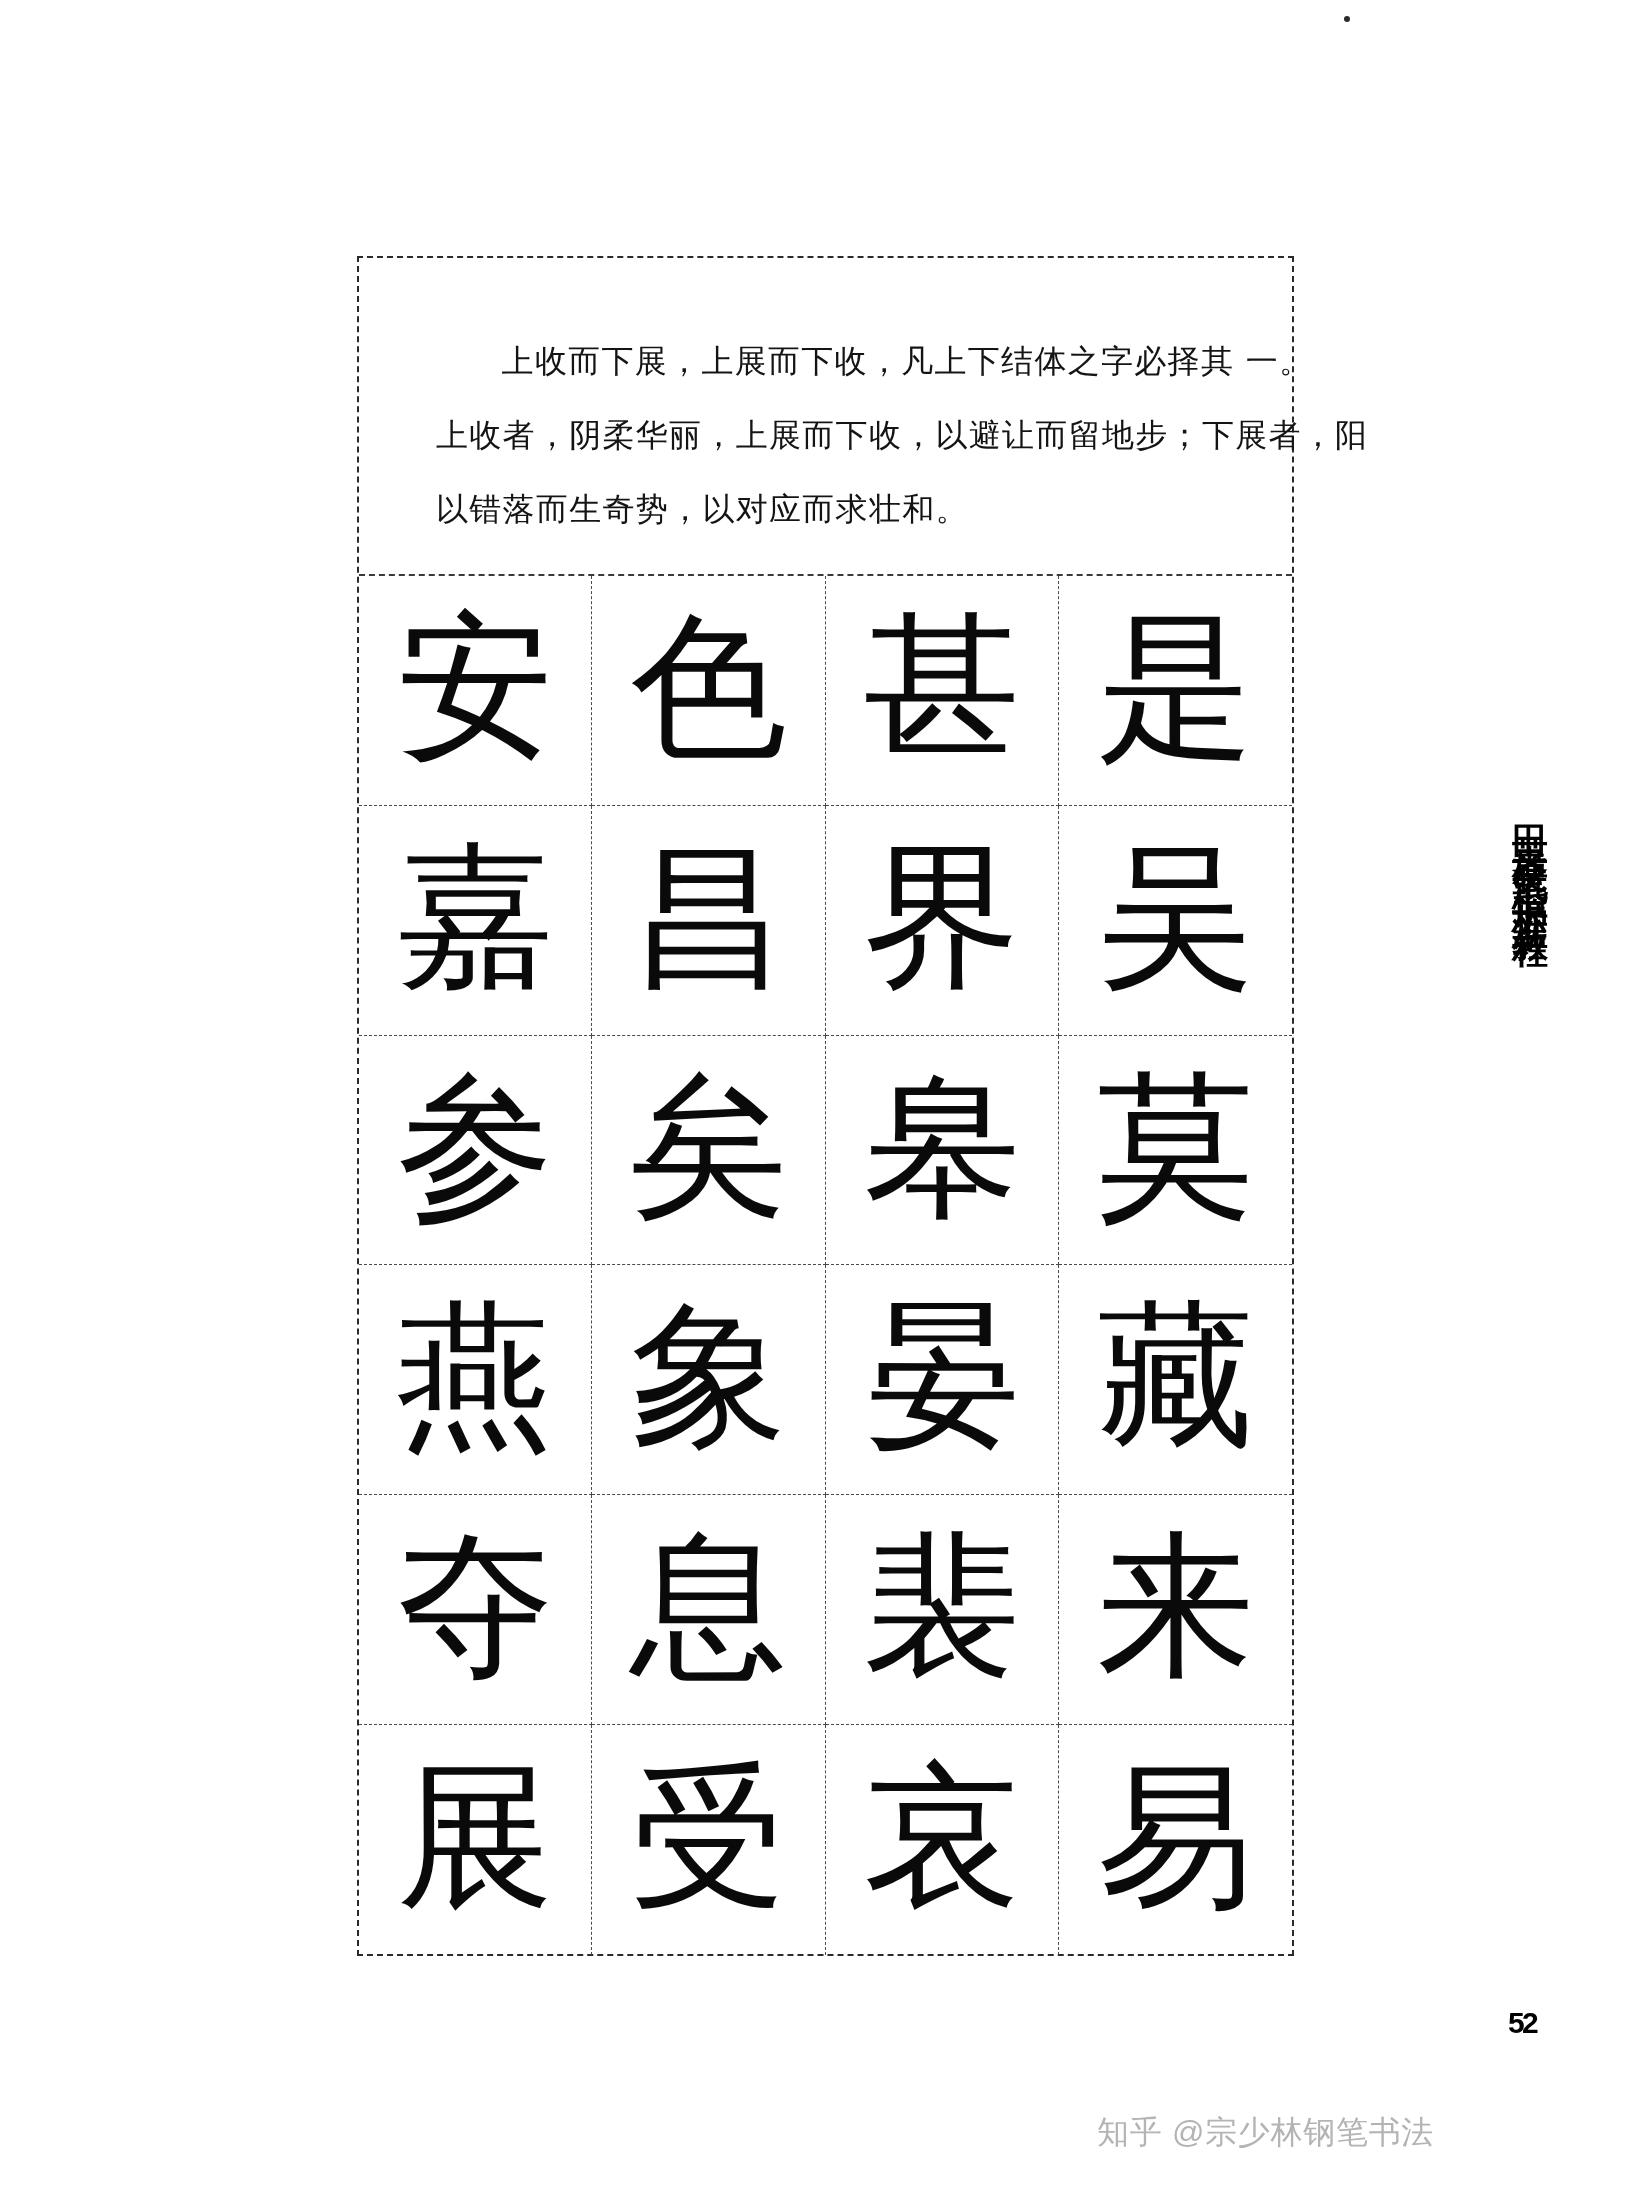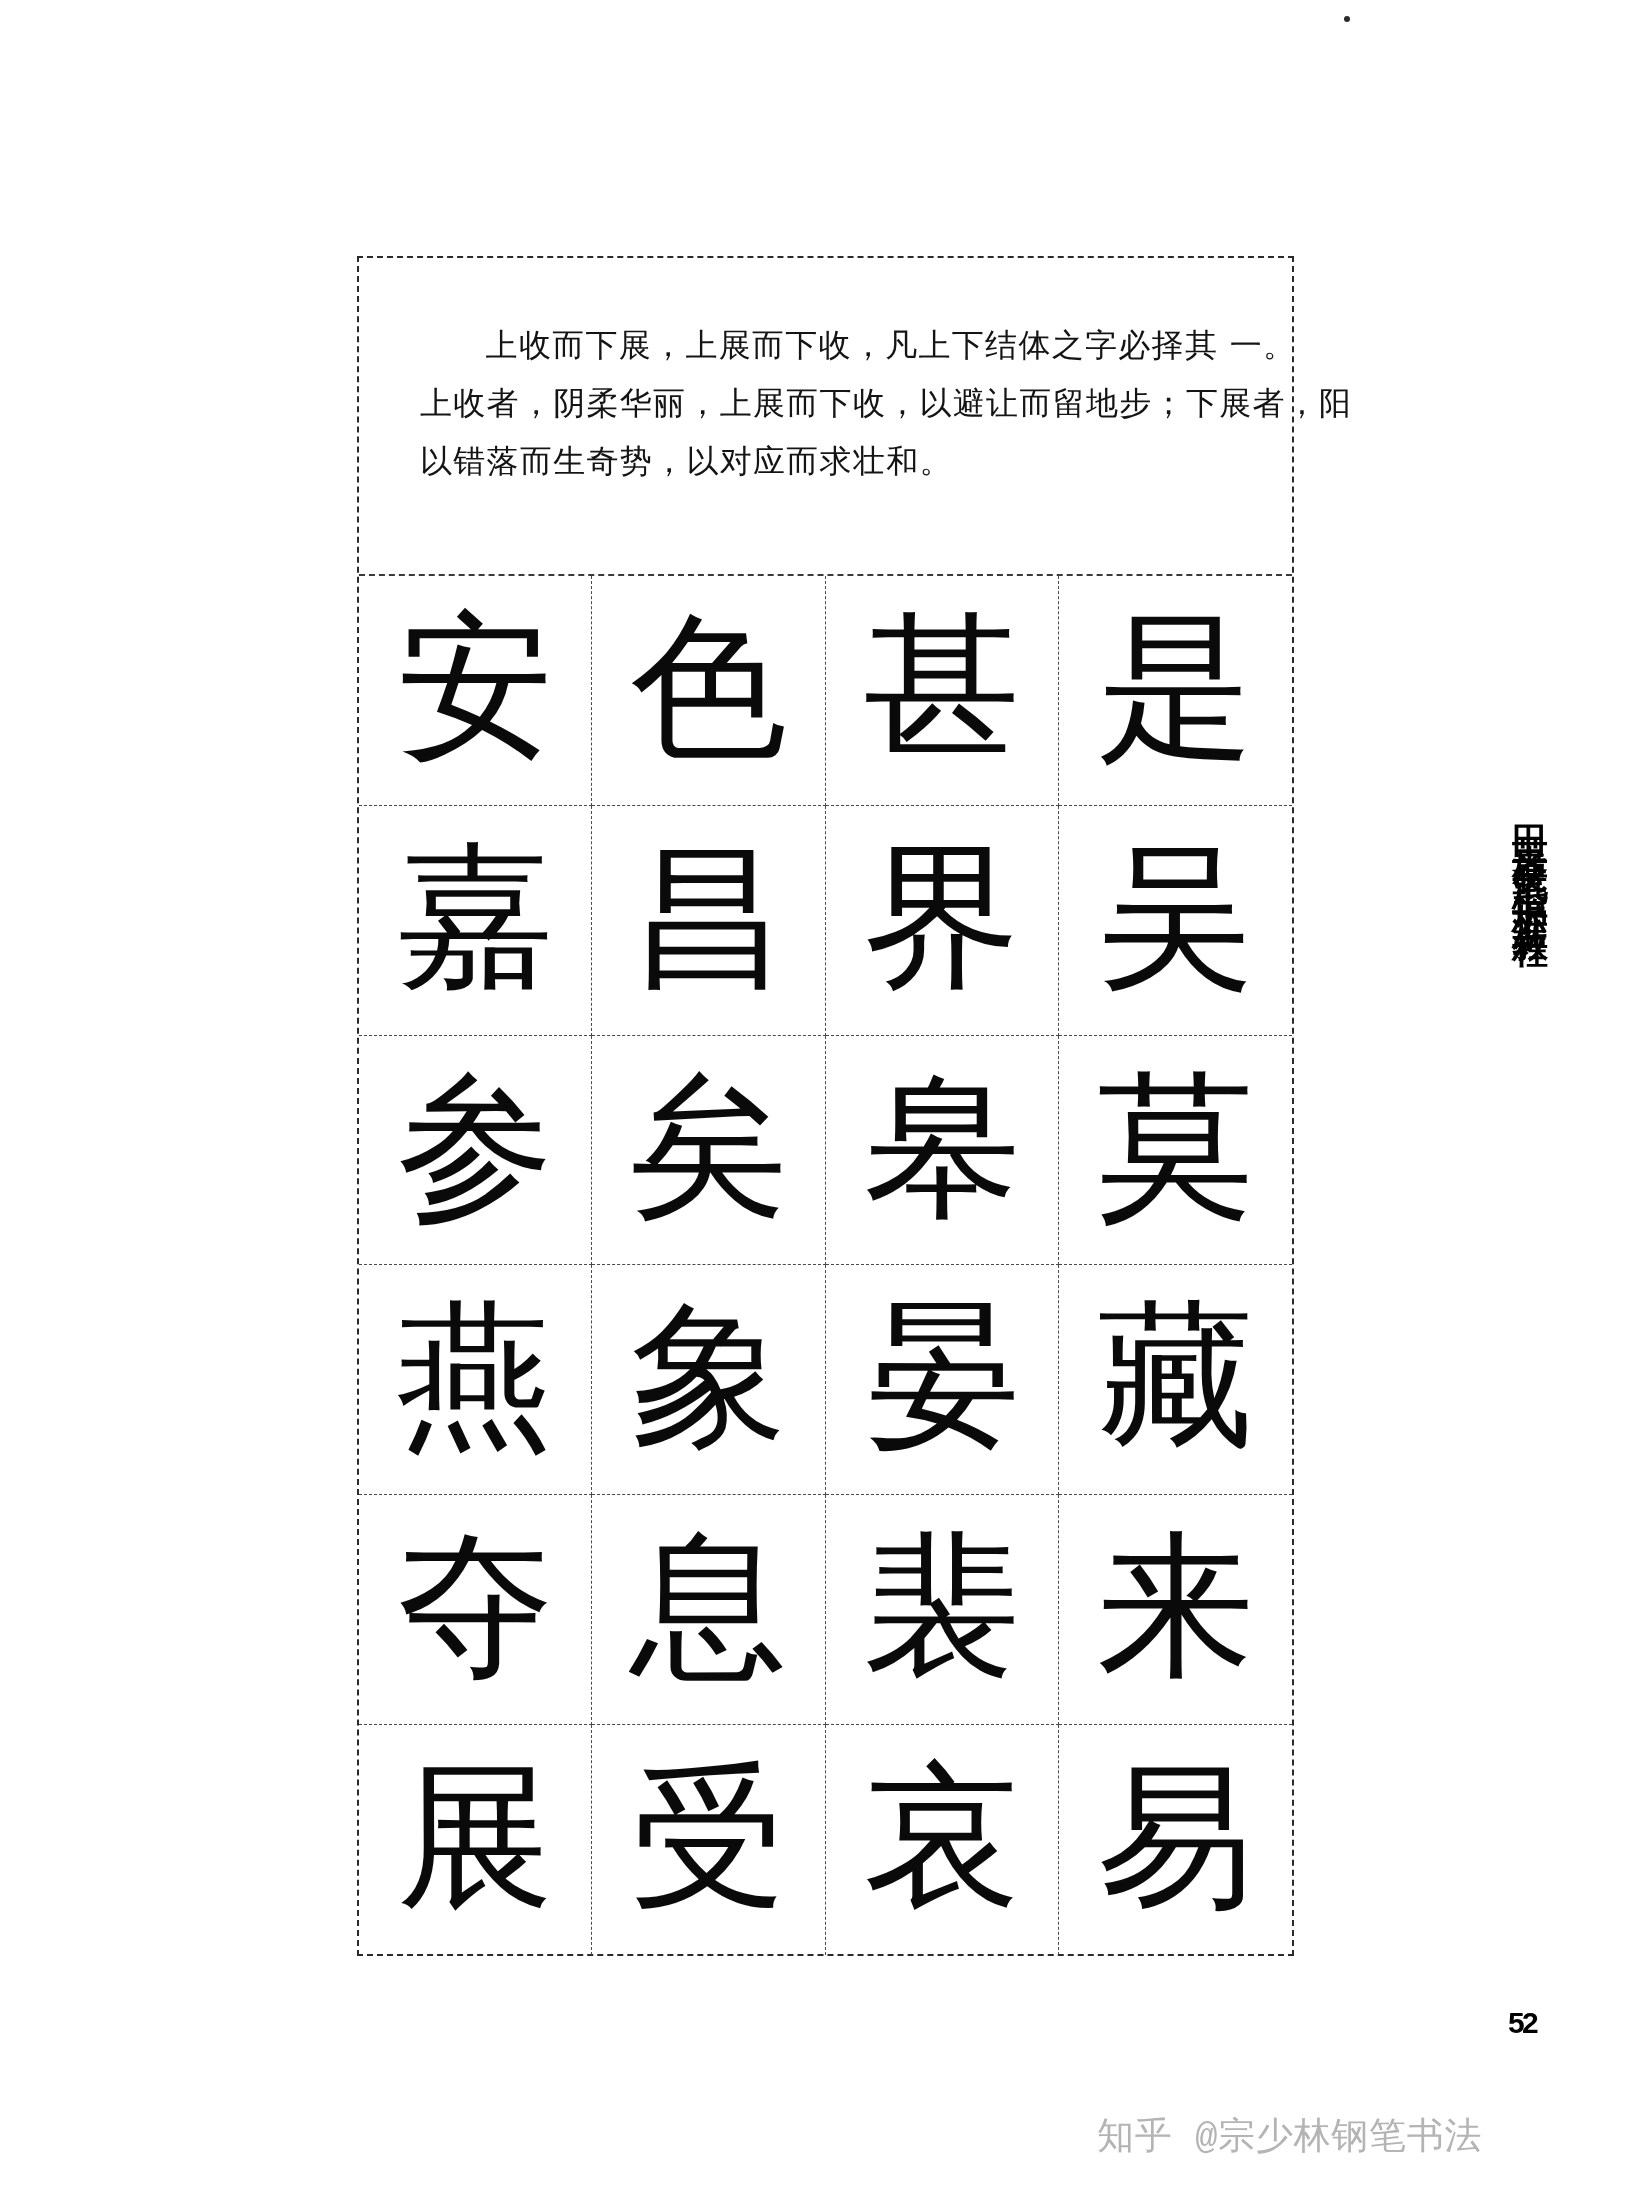--- a/index.html
+++ b/index.html
@@ -31,21 +31,21 @@
   
   .paragraph {
     position: absolute;
     top: 58px;
     left: 0;
     width: 100%;
     box-sizing: border-box;
     padding: 0 40px 0 61px;
   }
   .paragraph .line {
-    margin: 0;
+    margin: 16px;
     font-size: 32px;
     line-height: 58px;
     letter-spacing: 1.3px;
     white-space: nowrap;
     color: #141414;
   }
   .paragraph .line.indent {
     text-indent: 2.05em;
   }
 
@@ -106,25 +106,25 @@
     color: #000000;
     letter-spacing: -2.6px;
     font-family: Liberation Sans, sans-serif;
   }
 
   
   .watermark {
     position: absolute;
     left: 1097px;
     top: 2111px;
-    font-size: 37px;
+    font-size: 32px;
     color: #b4b4b4;
     white-space: nowrap;
     letter-spacing: 0.7px;
-    font-family: Liberation Mono, monospace;
+    font-family: Liberation Sans, sans-serif;
   }
 
   
   .speck {
     position: absolute;
     left: 1344px;
     top: 16px;
     width: 6px;
     height: 6px;
     border-radius: 50%;

